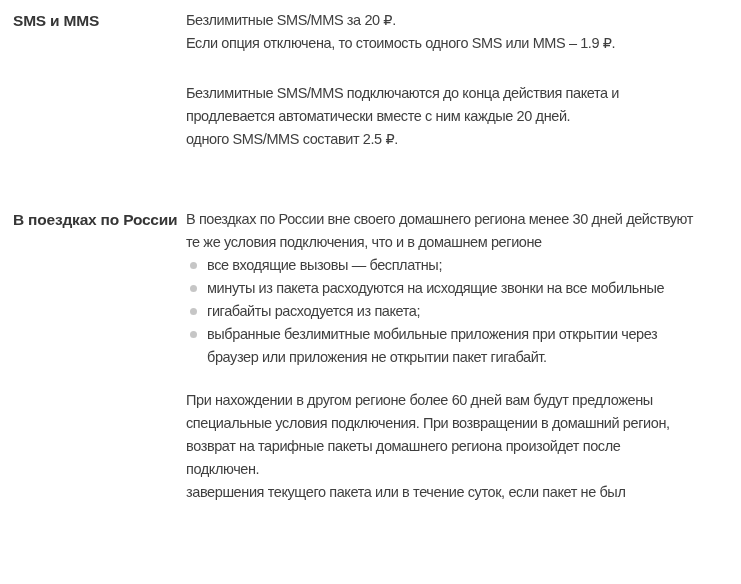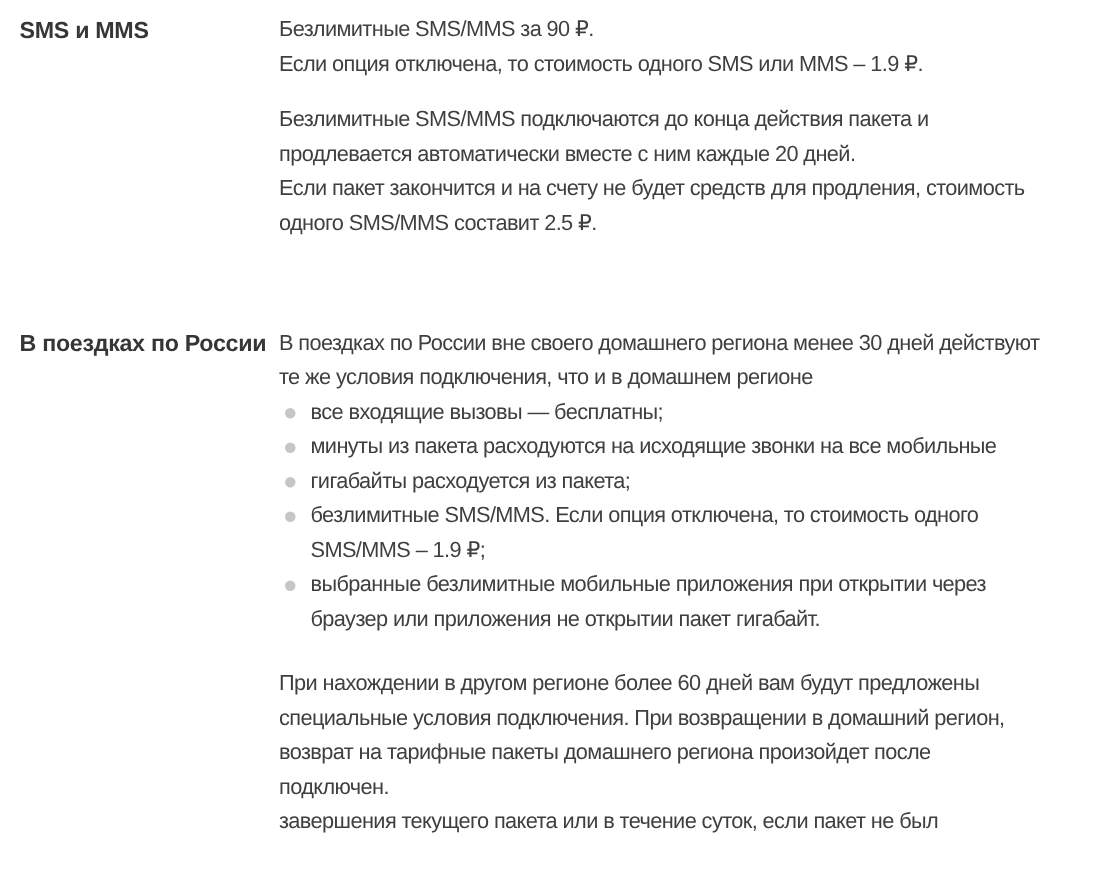--- a/index.html
+++ b/index.html
@@ -35,21 +35,21 @@
     letter-spacing: -0.2px;
     padding-right: 8px;
   }
   .section-body {
     font-size: 14.5px;
     line-height: 23px;
     letter-spacing: -0.4px;
     max-width: 541px;
   }
   .para { margin: 0; }
-  .gap-lg { margin-top: 14px; }
+  .gap-lg { margin-top: 27px; }
   .gap-md { margin-top: 20px; }
   .line { display: block; }
   .bullet-list { margin: 0; padding: 0; list-style: none; }
   .bullet-item {
     position: relative;
     padding-left: 21px;
   }
   .bullet-dot {
     position: absolute;
     left: 4px;
@@ -62,27 +62,26 @@
 </style>
 </head>
 <body>
 
 <div class="content">
 
   <div class="section">
     <div class="section-label">SMS и MMS</div>
     <div class="section-body">
       <div class="para">
-        <span class="line">Безлимитные SMS/MMS за 90 ₽.</span>
+        <span class="line">Безлимитные SMS/MMS за 20 ₽.</span>
         <span class="line">Если опция отключена, то стоимость одного SMS или MMS – 1.9 ₽.</span>
       </div>
       <div class="para gap-lg">
         <span class="line">Безлимитные SMS/MMS подключаются до конца действия пакета и</span>
         <span class="line">продлевается автоматически вместе с ним каждые 20 дней.</span>
-        <span class="line">Если пакет закончится и на счету не будет средств для продления, стоимость</span>
         <span class="line">одного SMS/MMS составит 2.5 ₽.</span>
       </div>
     </div>
   </div>
 
   <div class="section">
     <div class="section-label">В поездках по России</div>
     <div class="section-body">
       <div class="para">
         <span class="line">В поездках по России вне своего домашнего региона менее 30 дней действуют</span>
@@ -103,27 +102,20 @@
         </li>
         <li class="bullet-item">
           <span class="bullet-dot"></span>
           <span class="bullet-text">
             <span class="line">гигабайты расходуется из пакета;</span>
           </span>
         </li>
         <li class="bullet-item">
           <span class="bullet-dot"></span>
           <span class="bullet-text">
-            <span class="line">безлимитные SMS/MMS. Если опция отключена, то стоимость одного</span>
-            <span class="line">SMS/MMS – 1.9 ₽;</span>
-          </span>
-        </li>
-        <li class="bullet-item">
-          <span class="bullet-dot"></span>
-          <span class="bullet-text">
             <span class="line">выбранные безлимитные мобильные приложения при открытии через</span>
             <span class="line">браузер или приложения не открытии пакет гигабайт.</span>
           </span>
         </li>
       </ul>
       <div class="para gap-md">
         <span class="line">При нахождении в другом регионе более 60 дней вам будут предложены</span>
         <span class="line">специальные условия подключения. При возвращении в домашний регион,</span>
         <span class="line">возврат на тарифные пакеты домашнего региона произойдет после</span>
         <span class="line">подключен.</span>

